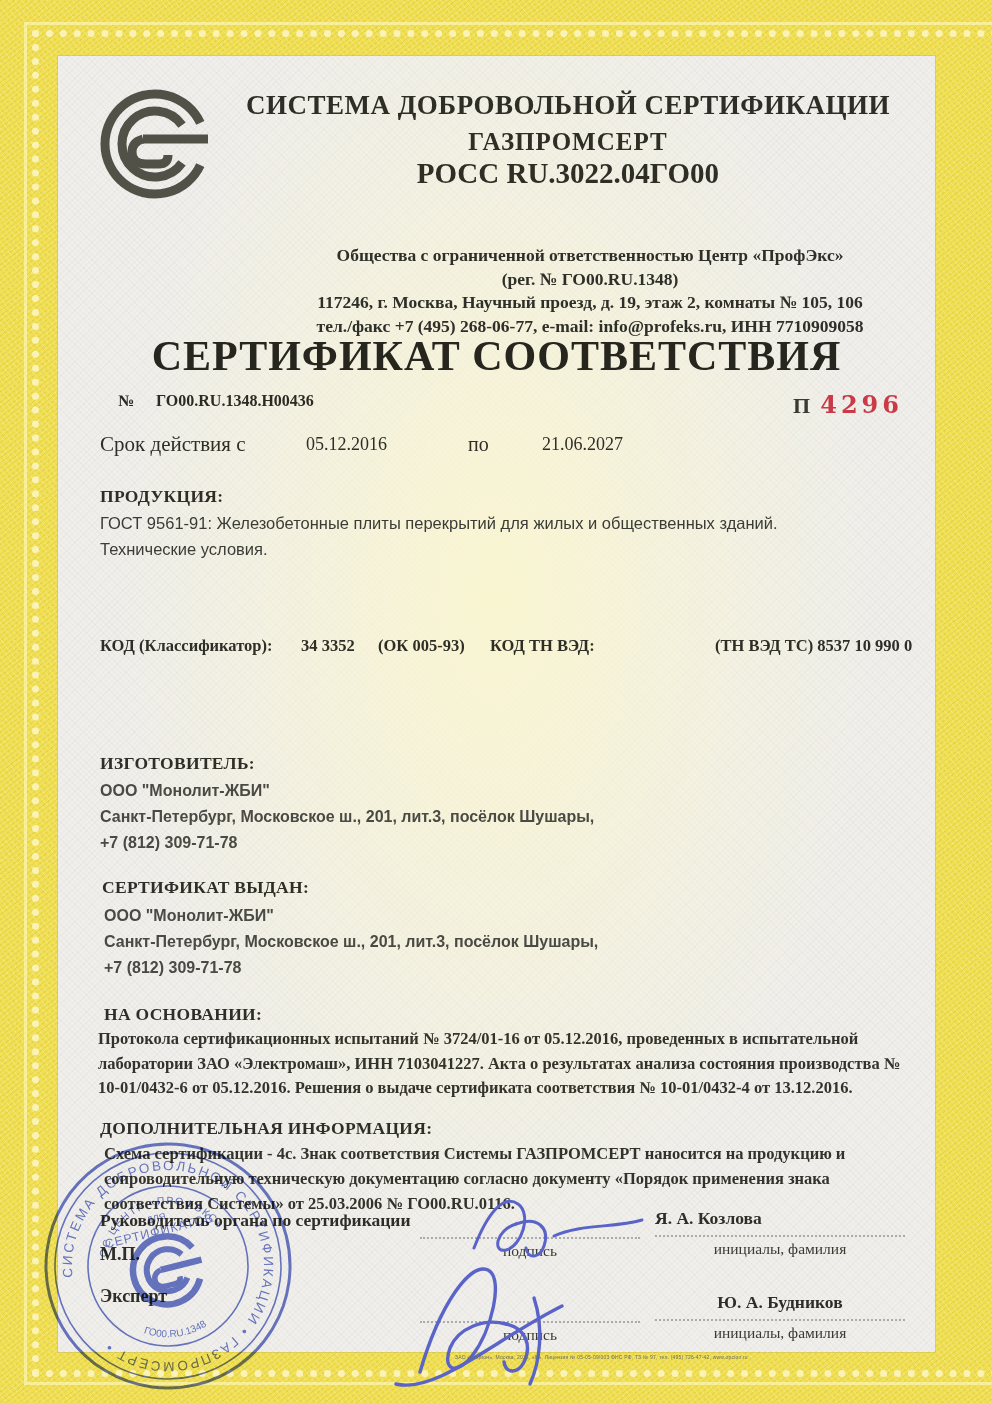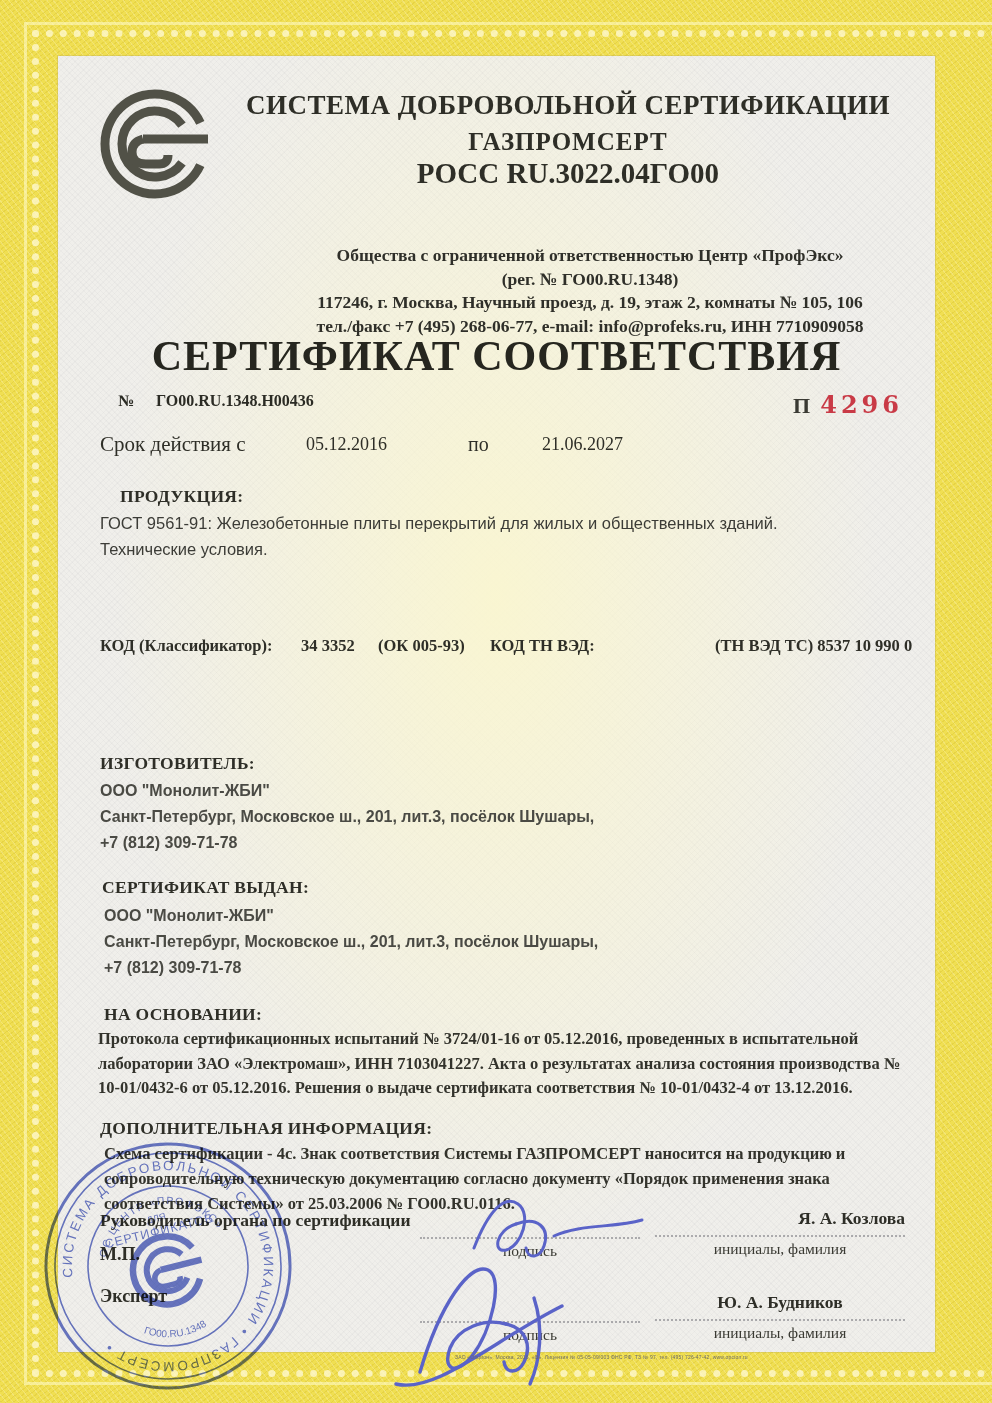--- a/index.html
+++ b/index.html
@@ -38,21 +38,21 @@
   .numrow .no-sign{margin-right:22px;}
   .series{left:700px;top:334px;width:145px;text-align:right;}
   .series .p{font-weight:bold;font-size:22px;color:#3a3a33;margin-right:10px;}
   .series .n{font-family:"DejaVu Serif",serif;font-weight:bold;font-size:24px;letter-spacing:4px;color:#c93a46;}
   .validity{left:42px;top:376px;width:800px;font-size:21px;color:#2e2e27;}
   .validity .d1{position:absolute;left:206px;top:2px;font-size:18px;}
   .validity .po{position:absolute;left:368px;top:1px;font-size:20px;}
   .validity .d2{position:absolute;left:442px;top:2px;font-size:18px;}
   
   .sec-h{font-weight:bold;font-size:17.5px;color:#2e2e27;letter-spacing:.3px;}
-  .prod-h{left:42px;top:430px;margin-left:20px;}
+  .prod-h{left:42px;top:430px;}
   .prod-t{left:42px;top:454px;width:770px;font-family:"Liberation Sans",sans-serif;font-size:16.5px;line-height:26px;color:#3c3c37;white-space:pre-line;}
   .codes{left:0;top:580px;width:877px;height:24px;font-weight:bold;font-size:16.5px;color:#2e2e27;}
   .codes span{position:absolute;top:0;white-space:nowrap;}
   .c1{left:42px;} .c2{left:243px;} .c3{left:320px;} .c4{left:432px;} .c5{left:657px;}
   .man-h{left:42px;top:697px;}
   .man-t{left:42px;top:722px;width:700px;font-family:"Liberation Sans",sans-serif;font-weight:bold;font-size:16px;line-height:26px;color:#4a4a44;}
   .iss-h{left:44px;top:821px;}
   .iss-t{left:46px;top:847px;width:700px;font-family:"Liberation Sans",sans-serif;font-weight:bold;font-size:16px;line-height:26px;color:#4a4a44;}
   .bas-h{left:46px;top:948px;}
   .bas-t{left:40px;top:971px;width:816px;font-weight:bold;font-size:16.5px;line-height:24.5px;color:#33332c;text-align:left;}
@@ -61,21 +61,21 @@
   
   .lbl-head{left:42px;top:1154px;font-weight:bold;font-size:17.5px;color:#2e2e27;}
   .lbl-mp{left:42px;top:1188px;font-weight:bold;font-size:18px;color:#2e2e27;}
   .lbl-exp{left:42px;top:1230px;font-weight:bold;font-size:18px;color:#2e2e27;}
   .sigline{border-bottom:2px dotted rgba(90,90,100,.45);height:1px;}
   .sl1{left:362px;top:1180px;width:220px;}
   .sl2{left:362px;top:1264px;width:220px;}
   .cap{font-size:15.5px;color:#3a3a33;text-align:center;}
   .cap1{left:362px;top:1186px;width:220px;}
   .cap2{left:362px;top:1270px;width:220px;}
-  .name1{left:597px;top:1152px;width:250px;text-align:right;font-weight:bold;font-size:17.5px;color:#2e2e27;}
+  .name1{left:597px;top:1152px;width:250px;text-align:left;font-weight:bold;font-size:17.5px;color:#2e2e27;}
   .nl1{left:597px;top:1178px;width:250px;}
   .ncap1{left:597px;top:1184px;width:250px;}
   .name2{left:597px;top:1236px;width:250px;text-align:center;font-weight:bold;font-size:17.5px;color:#2e2e27;}
   .nl2{left:597px;top:1262px;width:250px;}
   .ncap2{left:597px;top:1268px;width:250px;}
   .sig1{left:388px;top:1128px;}
   .sig2{left:326px;top:1188px;}
   .stamp{left:-22px;top:1078px;transform:rotate(-14deg);opacity:.82;mix-blend-mode:multiply;}
   .micro{position:absolute;left:455px;top:1354px;width:330px;font-family:"Liberation Sans",sans-serif;font-size:5px;color:#6b6b66;letter-spacing:.2px;white-space:nowrap;overflow:hidden;}
 </style>

